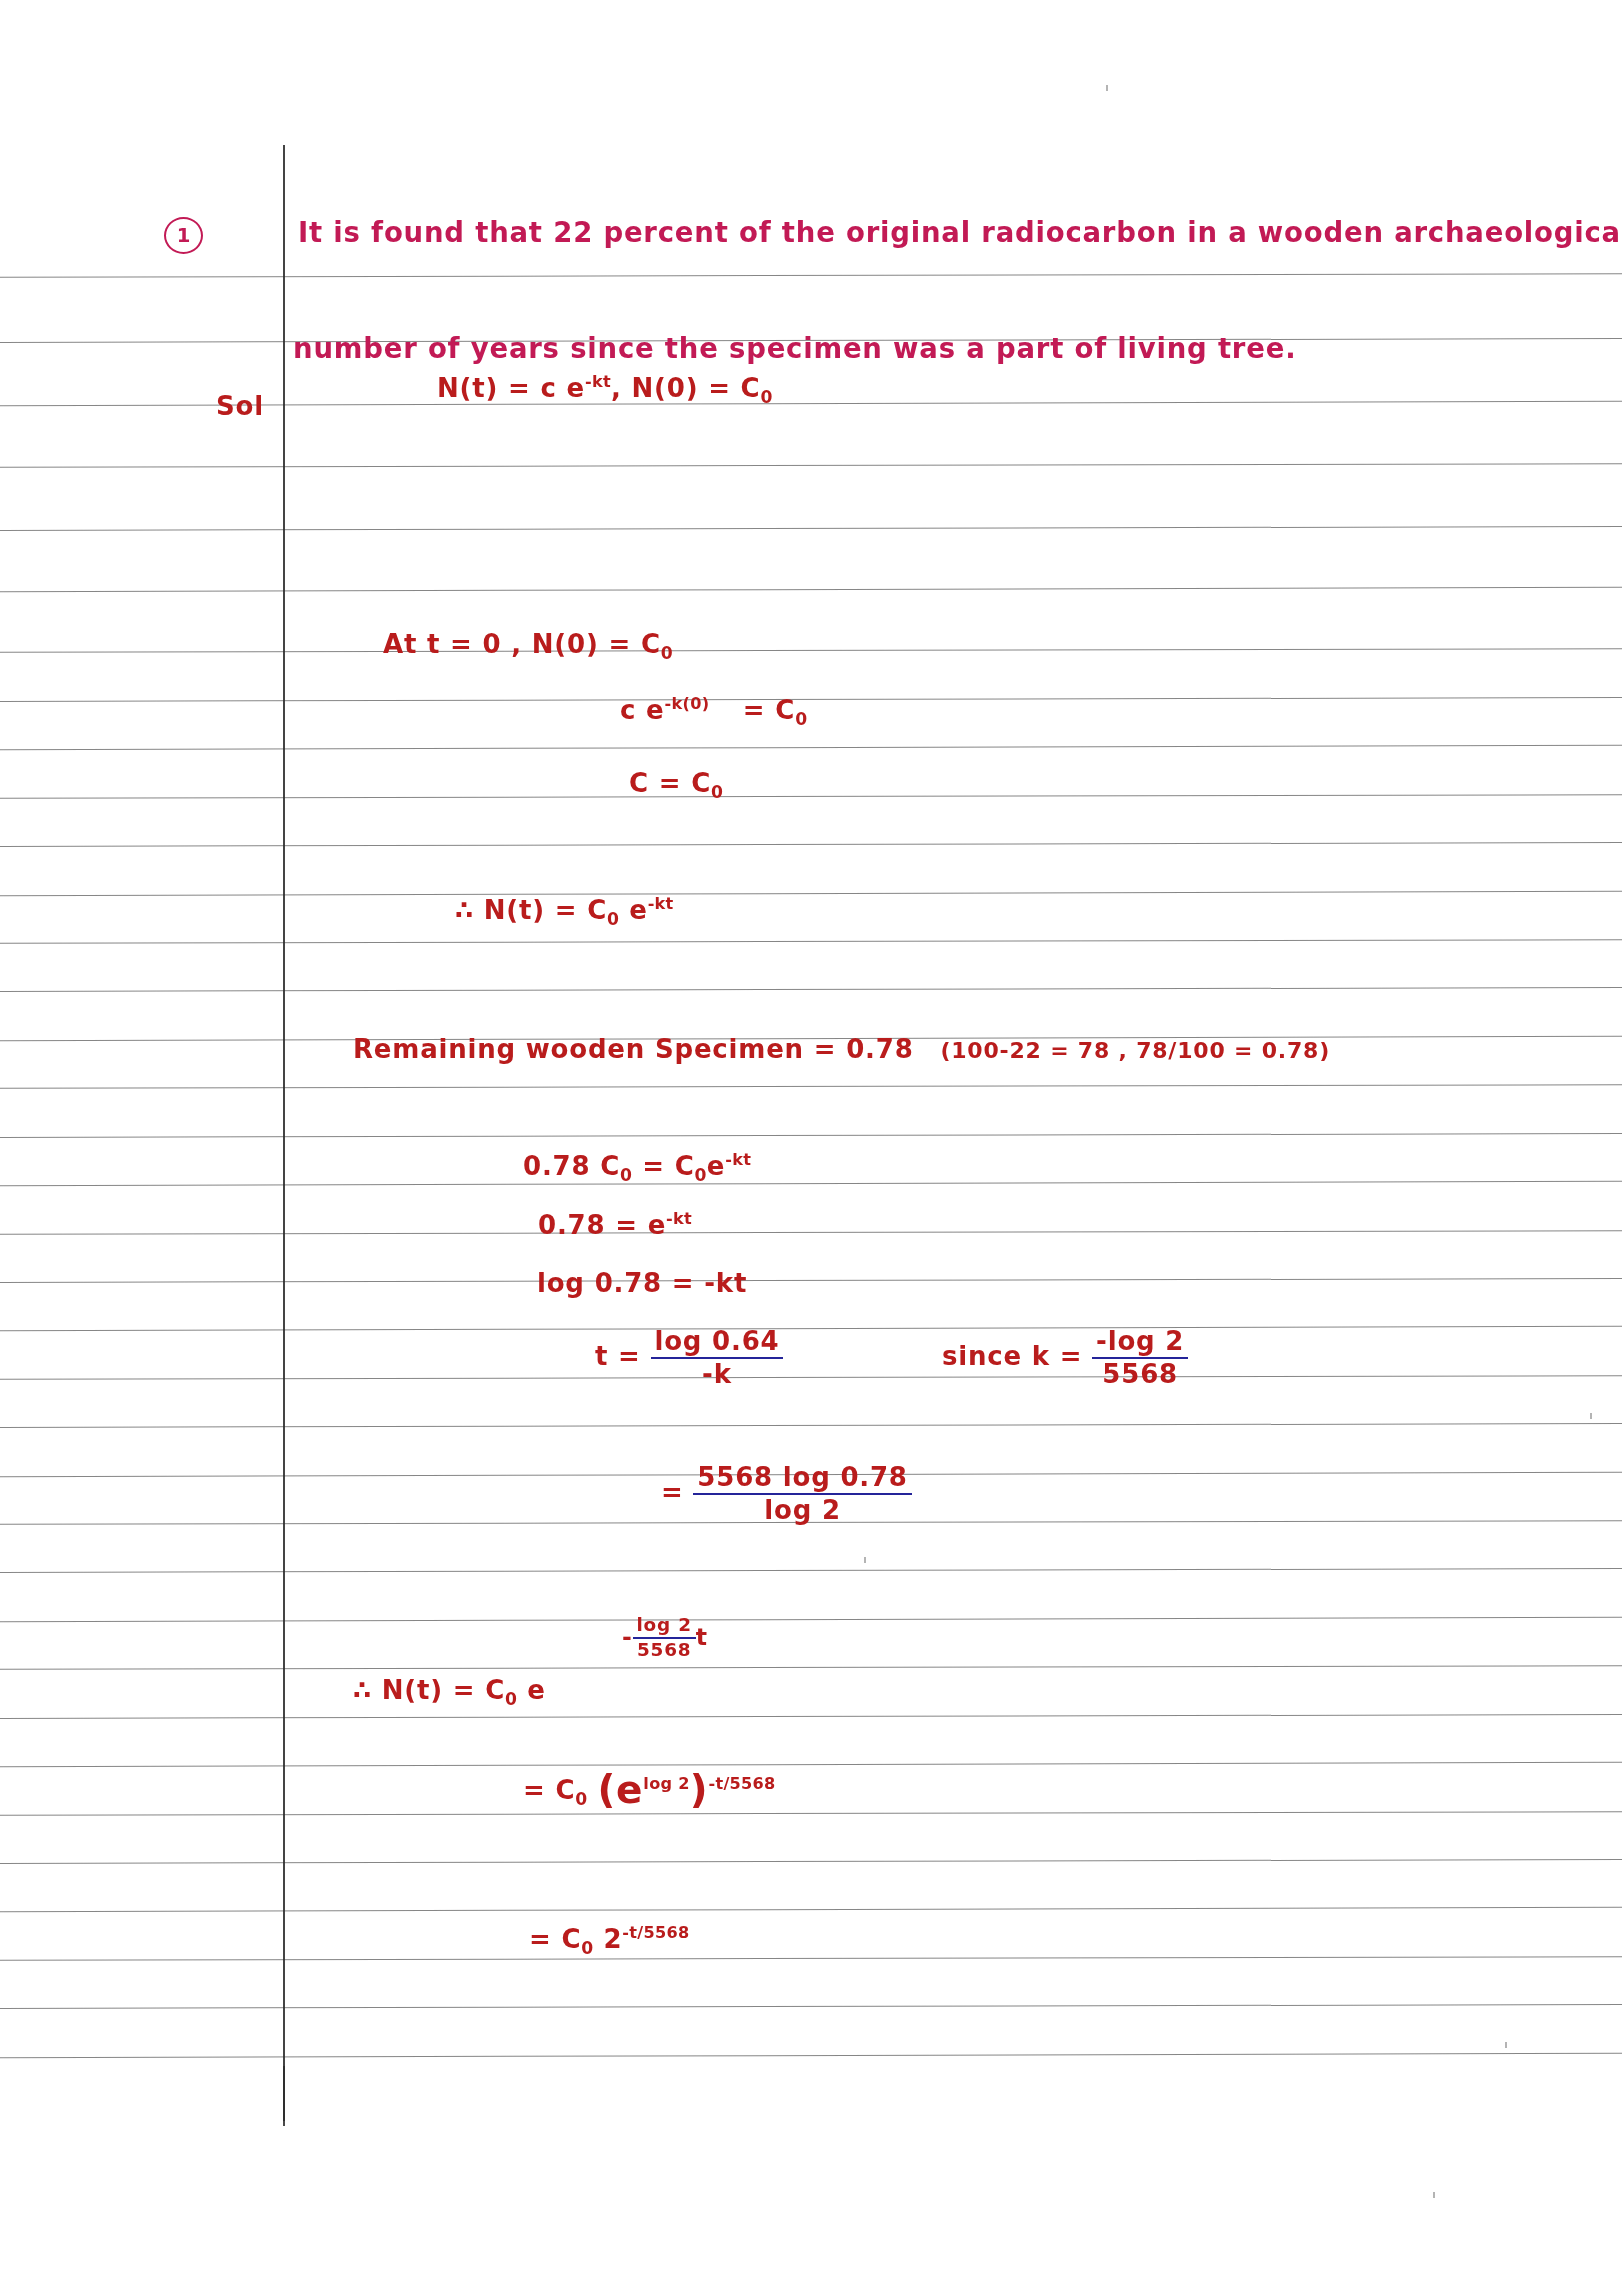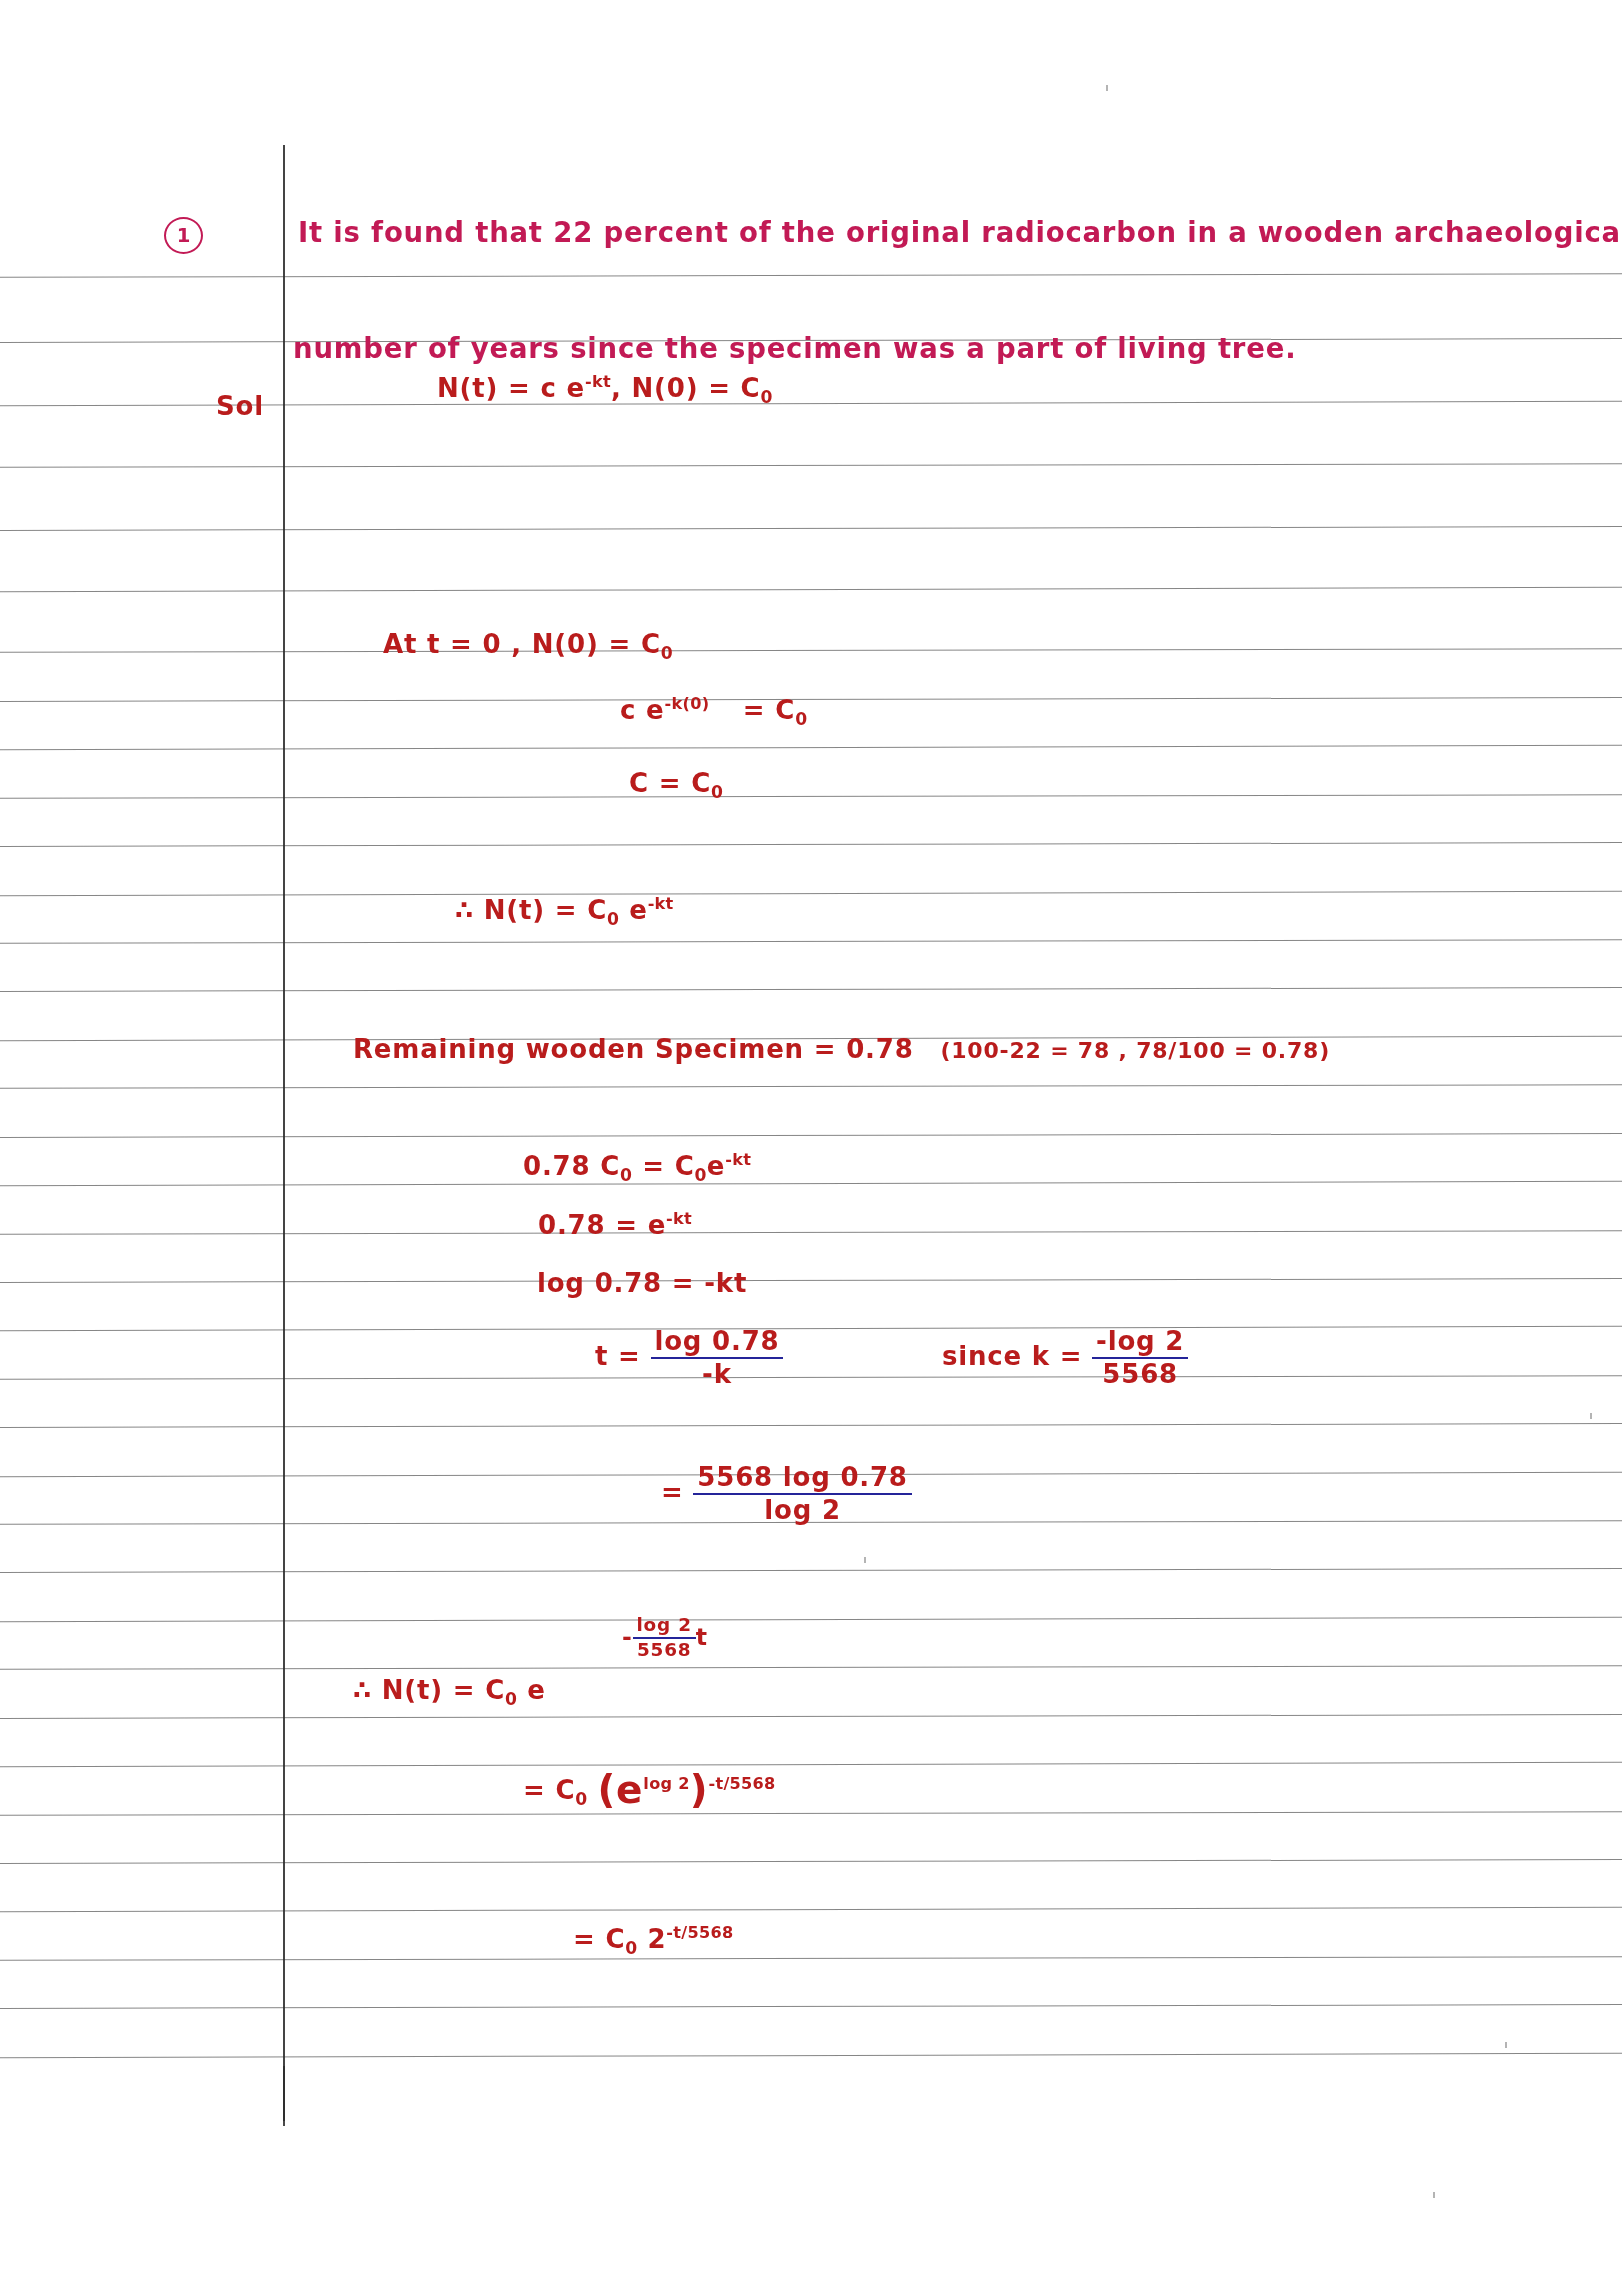--- a/index.html
+++ b/index.html
@@ -213,21 +213,21 @@
 
   <div class="hw blue t40" style="left:538px; top:1209px;">
     <span>0.78  =  e</span><span class="sup">-kt</span>
   </div>
 
   <div class="hw blue t40" style="left:537px; top:1268px;">log 0.78  =  -kt</div>
 
   <div class="hw blue t40" style="left:595px; top:1328px;">
     <span>t  = </span>
     <span class="frac">
-      <span class="num">log 0.78</span>
+      <span class="num">log 0.64</span>
       <span class="bar"></span>
       <span class="den">-k</span>
     </span>
   </div>
 
   <div class="hw blue t40" style="left:942px; top:1328px;">
     <span>since  k = </span>
     <span class="frac">
       <span class="num">-log 2</span>
       <span class="bar"></span>
@@ -254,20 +254,20 @@
       <span class="den">5568</span>
     </span><span>t</span>
   </div>
 
   <div class="hw blue t40" style="left:523px; top:1767px;">
     <span>=</span>
     <span>C</span><span class="sub">0</span>
     <span style="font-size:1.5em;vertical-align:-3.9px">(e</span><span class="sup">log 2</span><span style="font-size:1.5em;vertical-align:-3.9px">)</span><span class="sup">-t/5568</span>
   </div>
 
-  <div class="hw blue t40" style="left:529px; top:1923px;margin-left:44px;">
+  <div class="hw blue t40" style="left:529px; top:1923px;">
     <span>=</span>
     <span>C</span><span class="sub">0</span>
     <span>2</span><span class="sup">-t/5568</span>
   </div>
 
 </div>
 
 
 </body></html>

